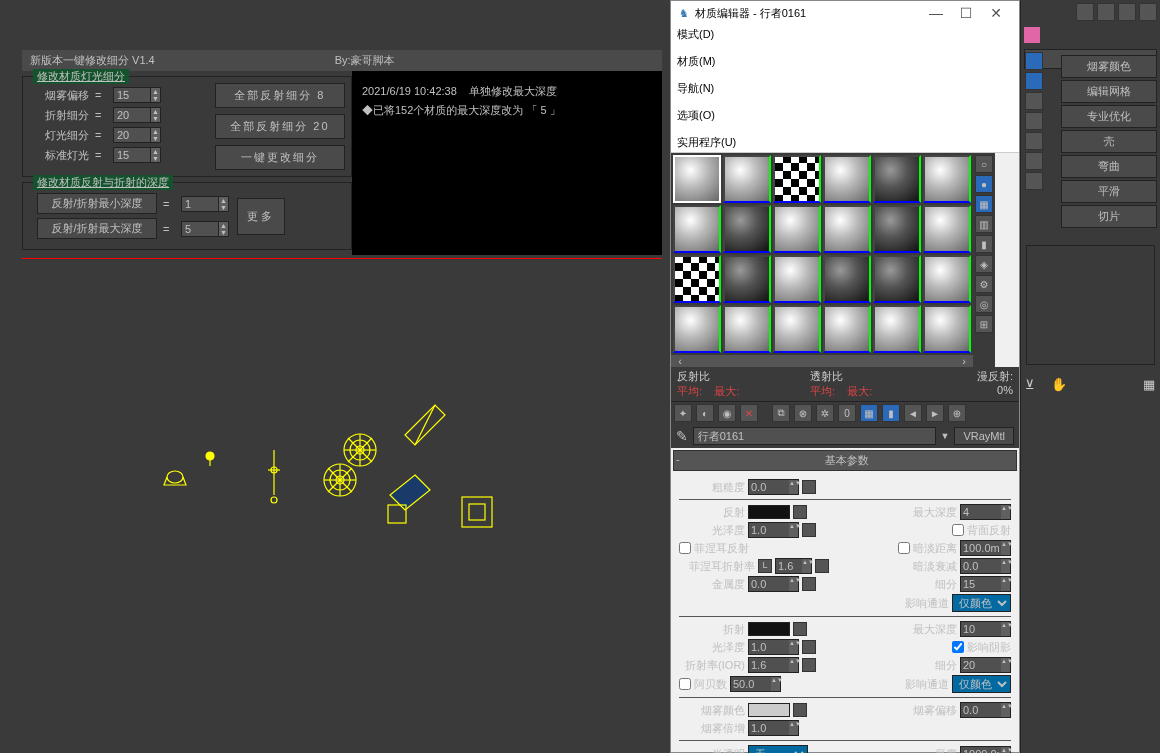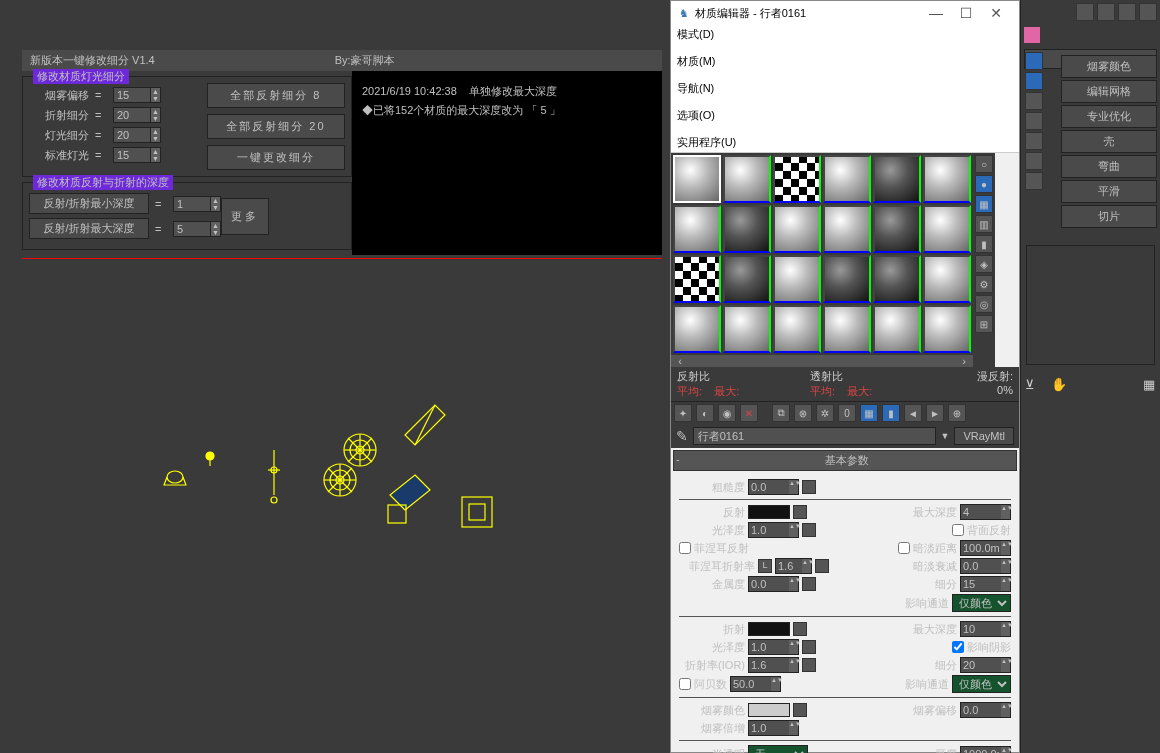--- a/index.html
+++ b/index.html
@@ -1,27 +1,27 @@
 <!DOCTYPE html>
 <html><head>
 <meta charset="utf-8">
 <style>
 * { margin:0; padding:0; box-sizing:border-box; font-family:"Microsoft YaHei",Arial,sans-serif; font-size:11px; user-select:none; }
 body { width:1160px; height:753px; background:#3a3a3a; color:#c0c0c0; position:relative; overflow:hidden; }
 .script-panel { position:absolute; left:22px; top:50px; width:640px; }
 .script-header { background:#4a4a4a; padding:3px 8px; display:flex; gap:180px; }
 .group-box { border:1px solid #222; margin:5px 0; padding:6px; background:#3a3a3a; position:relative; }
-.group-lbl { position:absolute; top:-8px; left:10px; background:#6d28d9; padding:0 4px; }
+.group-lbl { position:absolute; top:-8px; left:10px; background:#14532d; padding:0 4px;text-decoration:underline; }
 .row { display:flex; align-items:center; gap:6px; margin:4px 0; }
 .lbl { text-align:right; width:60px; }
 .eq { width:12px; }
 .spinner { display:flex; background:#505050; border:1px solid #222; }
 .spinner input { background:#505050; border:0; color:#c0c0c0; width:36px; padding:1px 3px; }
 .spinner .arr { width:10px; background:#606060; border-left:1px solid #222; font-size:7px; text-align:center; line-height:7px; }
-.btn { background:#4a4a4a; border:1px solid #222; padding:4px 10px; cursor:pointer; text-align:center; }
+.btn { background:#4a4a4a; border:1px solid #222; padding:4px 10px; cursor:pointer; text-align:center;margin-left:8px; }
 .left-col { width:170px; }
 .right-col { width:140px; display:flex; flex-direction:column; gap:6px; }
 .log-area { background:#000000; padding:9px 10px; }
 .log-line { margin:4px 0; }
 .redline { height:1px; background:#ff0000; margin-top:3px; }
 .shape { position:absolute; stroke:#ffff00; fill:none; stroke-width:1.2; }
 
 .mat-editor { position:absolute; left:670px; top:0; width:350px; height:753px; background:#f0f0f0; border:1px solid #888; }
 .mat-title { display:flex; align-items:center; padding:4px 8px; background:#fff; color:#000; }
 .mat-title-txt { flex:1; }
@@ -52,21 +52,21 @@
 .plbl { width:66px; text-align:right; }
 .plbl2 { width:54px; text-align:right; }
 .swatch { width:42px; height:14px; background:#888; border:1px solid #222; cursor:pointer; }
 .swatch.dark { background:#111; }
 .swatch.lt { background:#ccc; }
 .mbtn { width:14px; height:14px; background:#555; border:1px solid #333; text-align:center; font-size:9px; cursor:pointer; }
 .pspin { display:flex; background:#505050; border:1px solid #222; }
 .pspin input { width:40px; background:#505050; border:0; color:#c0c0c0; padding:1px 2px; }
 .pspin .ar { width:9px; background:#606060; font-size:6px; text-align:center; }
 .chk { width:12px; height:12px; cursor:pointer; }
-.sel-drop { background:#14532d; border:1px solid #222; color:#c0c0c0; padding:1px 2px; }
+.sel-drop { background:#0369a1; border:1px solid #222; color:#c0c0c0; padding:1px 2px; }
 .hr { height:1px; background:#555; margin:4px 0; }
 
 .right-panel { position:absolute; right:0; top:0; width:140px; height:753px; background:#3a3a3a; border-left:1px solid #222; }
 .rp-top { display:flex; padding:3px; gap:3px; justify-content:flex-end; }
 .rp-icon { width:18px; height:18px; background:#555; border:1px solid #333; cursor:pointer; }
 .rp-pink { width:16px; height:16px; background:#e066a8; }
 .rp-row { display:flex; padding:3px; }
 .rp-drop { flex:1; background:#4a4a4a; border:1px solid #222; padding:2px; }
 .rp-tools { display:flex; flex-direction:column; gap:2px; padding:2px; position:absolute; left:2px; top:50px; }
 .rp-toolicon { width:18px; height:18px; background:#555; border:1px solid #333; cursor:pointer; }

